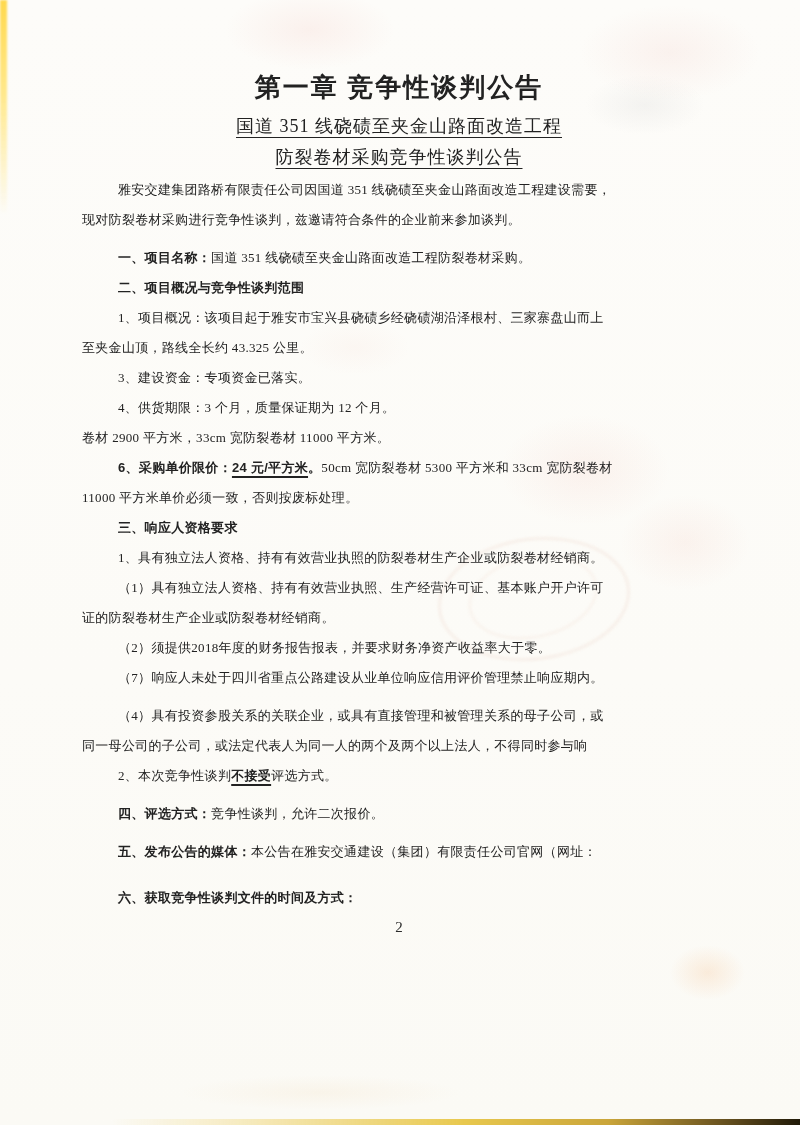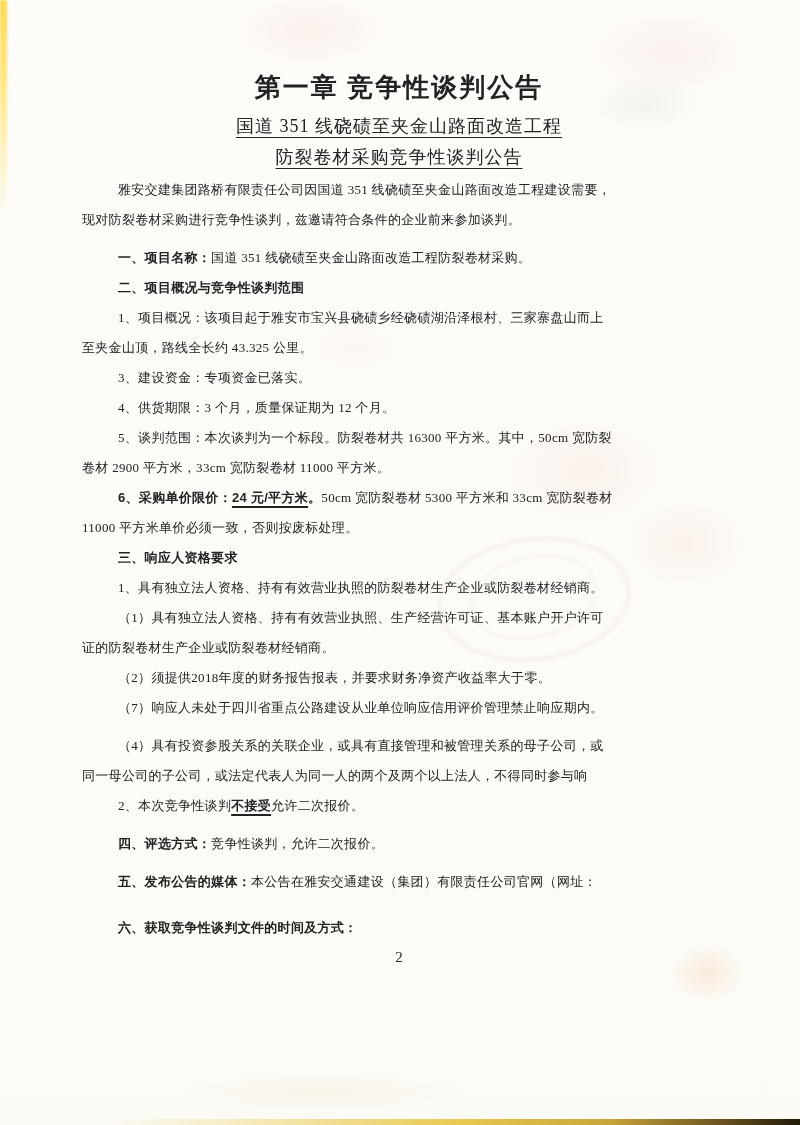--- a/index.html
+++ b/index.html
@@ -141,33 +141,32 @@
 
     <div class="lines">
         <div class="line indent"><span>雅安交建集团路桥有限责任公司因国道 351 线硗碛至夹金山路面改造工程建设需要，</span></div>
         <div class="line"><span>现对防裂卷材采购进行竞争性谈判，兹邀请符合条件的企业前来参加谈判。</span></div>
         <div class="line indent gap-lg"><span class="seg-b">一、项目名称：</span><span>国道 351 线硗碛至夹金山路面改造工程防裂卷材采购。</span></div>
         <div class="line indent"><span class="seg-b">二、项目概况与竞争性谈判范围</span></div>
         <div class="line indent"><span>1、项目概况：该项目起于雅安市宝兴县硗碛乡经硗碛湖沿泽根村、三家寨盘山而上</span></div>
         <div class="line"><span>至夹金山顶，路线全长约 43.325 公里。</span></div>
         <div class="line indent"><span>3、建设资金：专项资金已落实。</span></div>
         <div class="line indent"><span>4、供货期限：3 个月，质量保证期为 12 个月。</span></div>
-        <div class="line indent"><span>5、谈判范围：本次谈判为一个标段。防裂卷材共 16300 平方米。其中，50cm 宽防裂</span></div>
         <div class="line"><span>卷材 2900 平方米，33cm 宽防裂卷材 11000 平方米。</span></div>
         <div class="line indent"><span class="seg-b">6、采购单价限价：</span><span class="seg-b seg-u">24 元/平方米</span><span class="seg-b">。</span><span>50cm 宽防裂卷材 5300 平方米和 33cm 宽防裂卷材</span></div>
         <div class="line"><span>11000 平方米单价必须一致，否则按废标处理。</span></div>
         <div class="line indent"><span class="seg-b">三、响应人资格要求</span></div>
         <div class="line indent"><span>1、具有独立法人资格、持有有效营业执照的防裂卷材生产企业或防裂卷材经销商。</span></div>
         <div class="line indent"><span>（1）具有独立法人资格、持有有效营业执照、生产经营许可证、基本账户开户许可</span></div>
         <div class="line"><span>证的防裂卷材生产企业或防裂卷材经销商。</span></div>
         <div class="line indent"><span>（2）须提供2018年度的财务报告报表，并要求财务净资产收益率大于零。</span></div>
         <div class="line indent"><span>（7）响应人未处于四川省重点公路建设从业单位响应信用评价管理禁止响应期内。</span></div>
         <div class="line indent gap-lg"><span>（4）具有投资参股关系的关联企业，或具有直接管理和被管理关系的母子公司，或</span></div>
         <div class="line"><span>同一母公司的子公司，或法定代表人为同一人的两个及两个以上法人，不得同时参与响</span></div>
-        <div class="line indent"><span>2、本次竞争性谈判</span><span class="seg-b seg-u">不接受</span><span>允许二次报价。</span></div>
+        <div class="line indent"><span>2、本次竞争性谈判</span><span class="seg-b seg-u">不接受</span><span>评选方式。</span></div>
         <div class="line indent gap-lg"><span class="seg-b">四、评选方式：</span><span>竞争性谈判，允许二次报价。</span></div>
         <div class="line indent gap-lg"><span class="seg-b">五、发布公告的媒体：</span><span>本公告在雅安交通建设（集团）有限责任公司官网（网址：</span></div>
         <div class="line indent gap-xl"><span class="seg-b">六、获取竞争性谈判文件的时间及方式：</span></div>
       </div>
 
     <div class="page-number">2</div>
   </div>
 </div>
 
 </body></html>

